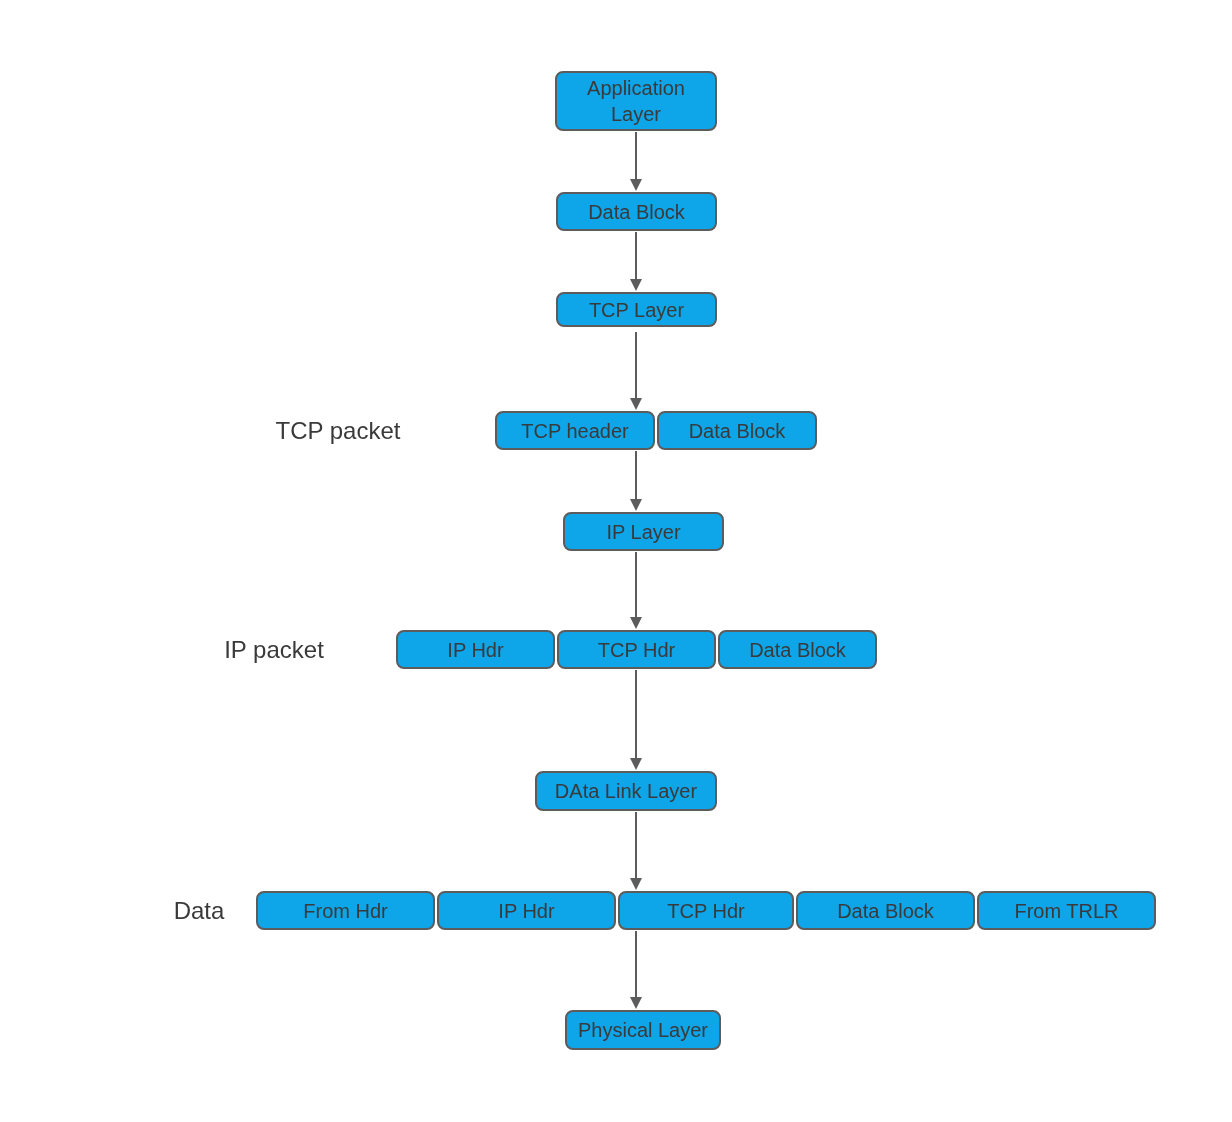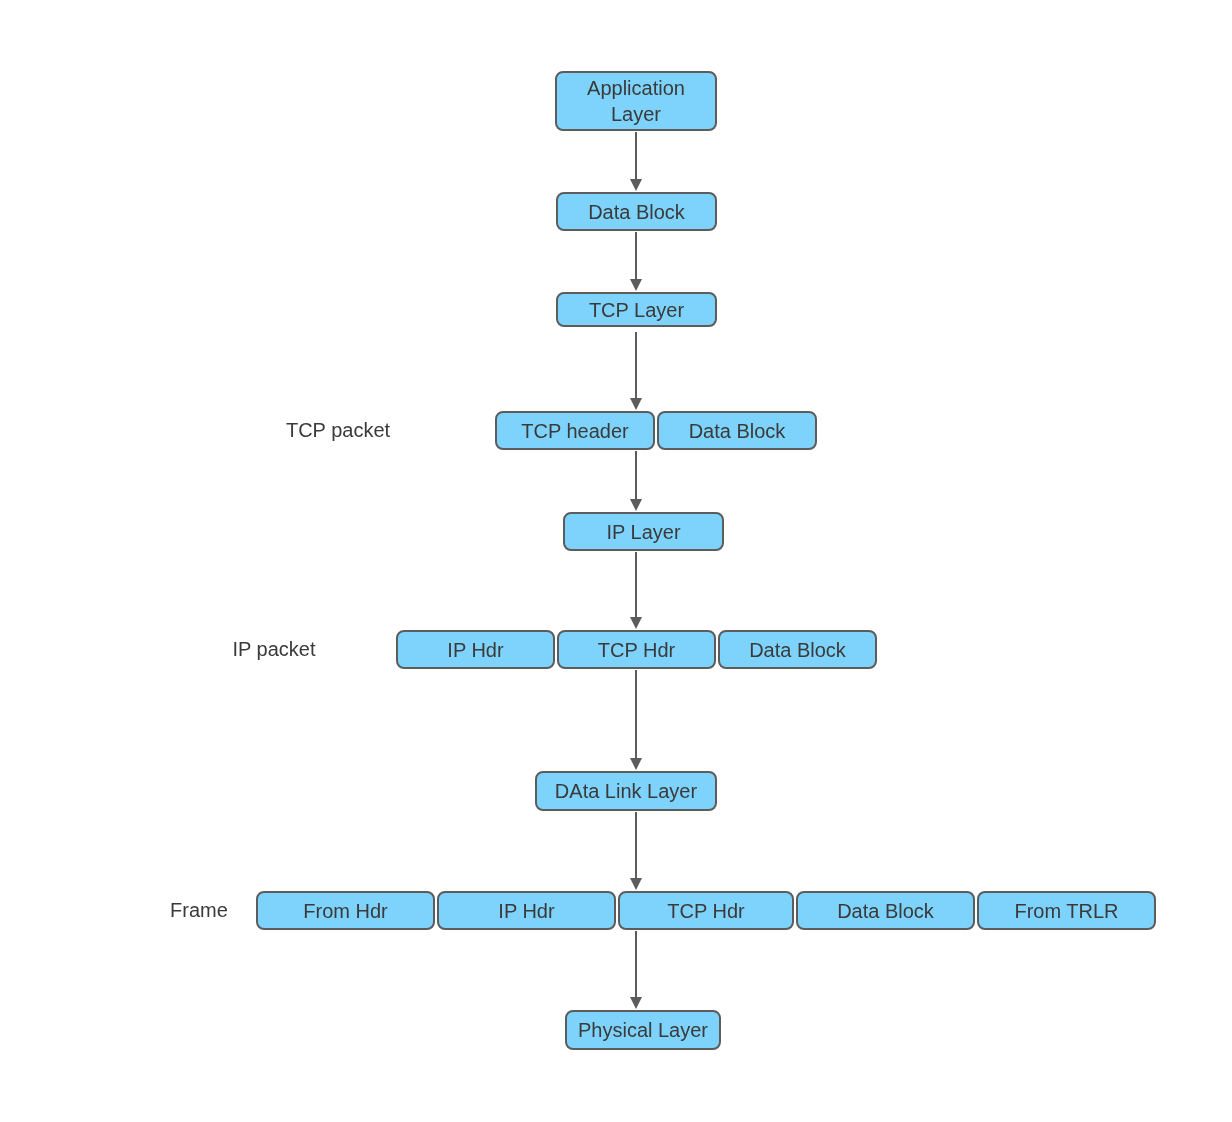--- a/index.html
+++ b/index.html
@@ -25,36 +25,36 @@
     left:0; top:0;
     width:1232px;
     height:1122px;
     pointer-events:none;
   }
   .node{
     position:absolute;
     box-sizing:border-box;
     border:2.5px solid var(--border);
     border-radius:8px;
-    background:#7dd3fc;
+    background:#0ea5e9;
     display:flex;
     align-items:center;
     justify-content:center;
     text-align:center;
     font-size:20px;
     line-height:26px;
     color:var(--text);
     white-space:pre-line;
   }
   .row-label{
     position:absolute;
     display:flex;
     align-items:center;
     justify-content:center;
-    font-size:20px;
+    font-size:24px;
     color:var(--text);
   }
 </style>
 </head>
 <body>
 
 <div class="canvas">
 
   <svg class="connectors" width="1232" height="1122" viewBox="0 0 1232 1122" xmlns="http://www.w3.org/2000/svg">
     <defs>
@@ -84,21 +84,21 @@
 
   <div class="node" style="left:556px; top:512px; width:161px; height:39px;margin-left:7px;">IP Layer</div>
 
   <div class="row-label" style="left:214px; top:630px; width:120px; height:39px;">IP packet</div>
   <div class="node" style="left:396px; top:630px; width:159px; height:39px;">IP Hdr</div>
   <div class="node" style="left:557px; top:630px; width:159px; height:39px;">TCP Hdr</div>
   <div class="node" style="left:718px; top:630px; width:159px; height:39px;">Data Block</div>
 
   <div class="node" style="left:535px; top:771px; width:182px; height:40px;">DAta Link Layer</div>
 
-  <div class="row-label" style="left:156px; top:891px; width:86px; height:39px;">Frame</div>
+  <div class="row-label" style="left:156px; top:891px; width:86px; height:39px;">Data</div>
   <div class="node" style="left:256px; top:891px; width:179px; height:39px;">From Hdr</div>
   <div class="node" style="left:437px; top:891px; width:179px; height:39px;">IP Hdr</div>
   <div class="node" style="left:618px; top:891px; width:176px; height:39px;">TCP Hdr</div>
   <div class="node" style="left:796px; top:891px; width:179px; height:39px;">Data Block</div>
   <div class="node" style="left:977px; top:891px; width:179px; height:39px;">From TRLR</div>
 
   <div class="node" style="left:565px; top:1010px; width:156px; height:40px;">Physical Layer</div>
 
 </div>
 

